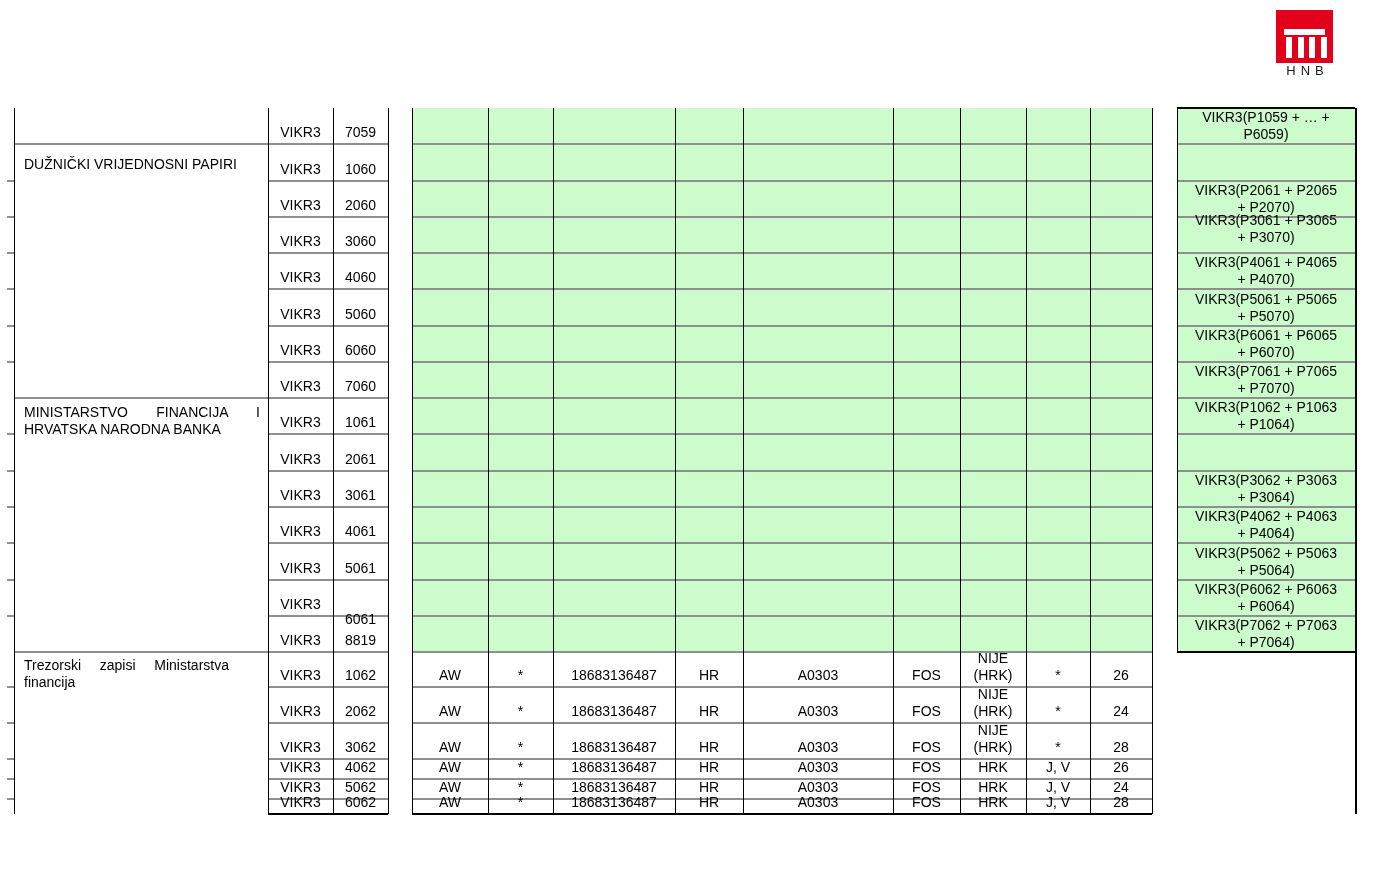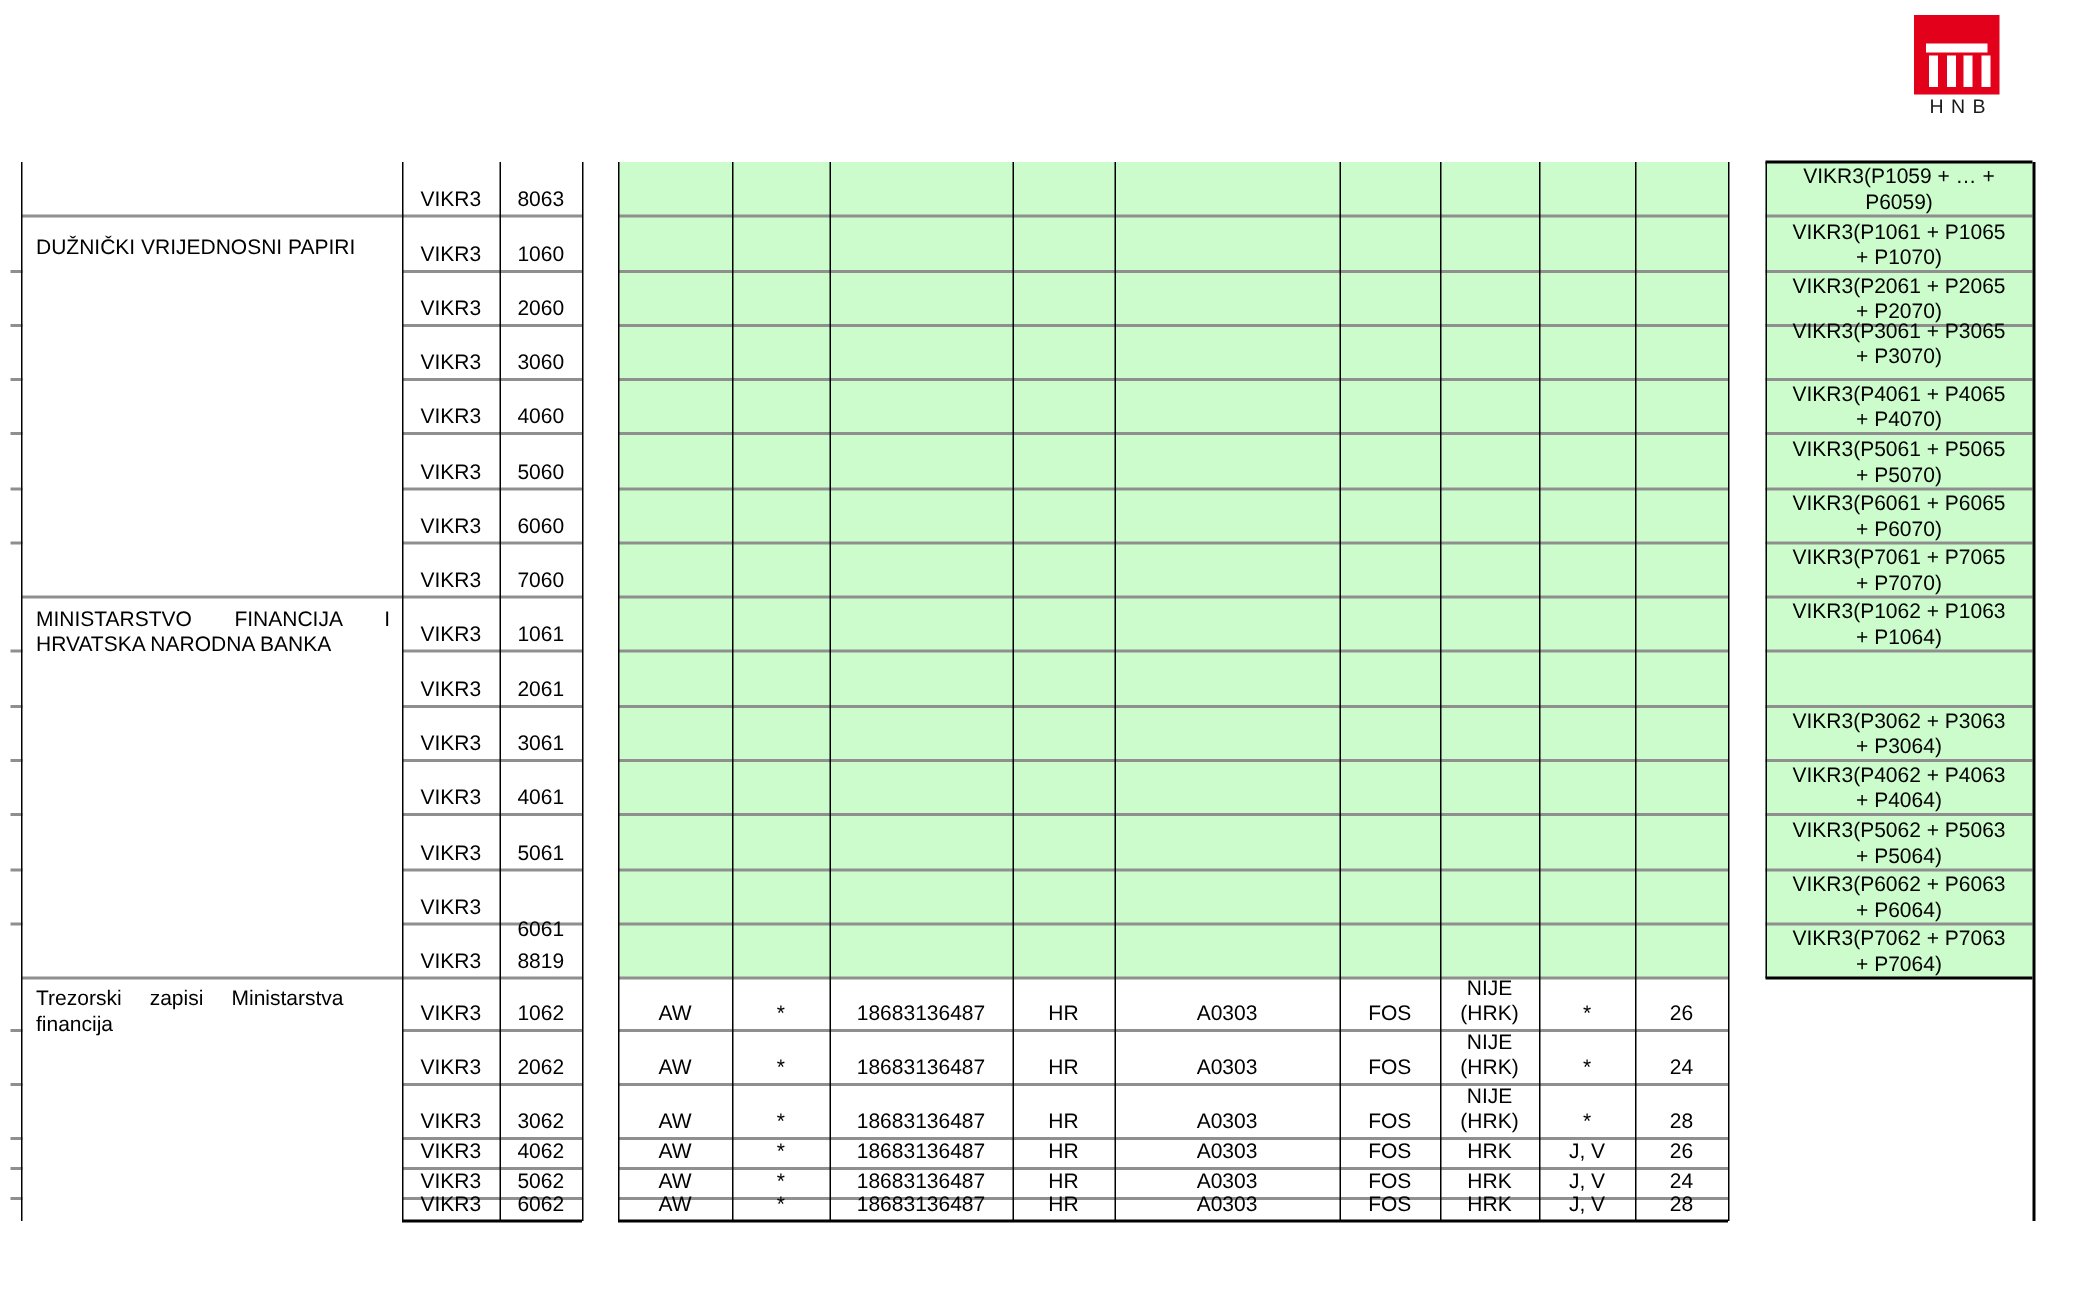--- a/index.html
+++ b/index.html
@@ -138,21 +138,21 @@
       <div class="vline" style="left: 960px; top: 108px; width: 1px; height: 706px; background: rgb(0, 0, 0);"></div>
       <div class="vline" style="left: 1026px; top: 108px; width: 1px; height: 706px; background: rgb(0, 0, 0);"></div>
       <div class="vline" style="left: 1090px; top: 108px; width: 1px; height: 706px; background: rgb(0, 0, 0);"></div>
       <div class="vline" style="left: 1152px; top: 108px; width: 1px; height: 706px; background: rgb(0, 0, 0);"></div>
       <div class="vline" style="left: 1177px; top: 108px; width: 1px; height: 544px; background: rgb(0, 0, 0);"></div>
       <div class="vline" style="left: 1355px; top: 108px; width: 2px; height: 706px; background: rgb(0, 0, 0);"></div>
       <div class="sec-label" style="left: 24px; top: 156px; width: 236px;">DUŽNIČKI VRIJEDNOSNI PAPIRI</div>
       <div class="sec-label" style="left: 24px; top: 657px; width: 205px;">Trezorski zapisi Ministarstva financija</div>
       <div class="sec-label" style="left: 24px; top: 404px; width: 236px;">MINISTARSTVO FINANCIJA I HRVATSKA NARODNA BANKA</div>
       <div class="cell" style="left: 268px; top: 108px; width: 65px; height: 36px;">VIKR3</div>
-      <div class="cell" style="left: 333px; top: 108px; width: 55px; height: 36px;">8063</div>
+      <div class="cell" style="left: 333px; top: 108px; width: 55px; height: 36px;">7059</div>
       <div class="cell" style="left: 268px; top: 144px; width: 65px; height: 37px;">VIKR3</div>
       <div class="cell" style="left: 333px; top: 144px; width: 55px; height: 37px;">1060</div>
       <div class="cell" style="left: 268px; top: 181px; width: 65px; height: 36px;">VIKR3</div>
       <div class="cell" style="left: 333px; top: 181px; width: 55px; height: 36px;">2060</div>
       <div class="cell" style="left: 268px; top: 217px; width: 65px; height: 36px;">VIKR3</div>
       <div class="cell" style="left: 333px; top: 217px; width: 55px; height: 36px;">3060</div>
       <div class="cell" style="left: 268px; top: 253px; width: 65px; height: 36px;">VIKR3</div>
       <div class="cell" style="left: 333px; top: 253px; width: 55px; height: 36px;">4060</div>
       <div class="cell" style="left: 268px; top: 289px; width: 65px; height: 37px;">VIKR3</div>
       <div class="cell" style="left: 333px; top: 289px; width: 55px; height: 37px;">5060</div>
@@ -236,23 +236,20 @@
       <div class="cell" style="left: 553px; top: 799px; width: 122px; height: 15px;">18683136487</div>
       <div class="cell" style="left: 675px; top: 799px; width: 68px; height: 15px;">HR</div>
       <div class="cell" style="left: 743px; top: 799px; width: 150px; height: 15px;">A0303</div>
       <div class="cell" style="left: 893px; top: 799px; width: 67px; height: 15px;">FOS</div>
       <div class="cell" style="left: 960px; top: 799px; width: 66px; height: 15px;">HRK</div>
       <div class="cell" style="left: 1026px; top: 799px; width: 64px; height: 15px;">J, V</div>
       <div class="cell" style="left: 1090px; top: 799px; width: 62px; height: 15px;">28</div>
       <div class="cell mid" style="left: 1177px; top: 108px; width: 178px; height: 36px;">
         <div class="finner">VIKR3(P1059 + … + P6059)</div>
       </div>
-      <div class="cell mid" style="left: 1177px; top: 144px; width: 178px; height: 37px;">
-        <div class="finner">VIKR3(P1061 + P1065 + P1070)</div>
-      </div>
       <div class="cell mid" style="left: 1177px; top: 181px; width: 178px; height: 36px;">
         <div class="finner">VIKR3(P2061 + P2065 + P2070)</div>
       </div>
       <div class="cell mid" style="left: 1177px; top: 211px; width: 178px; height: 36px;">
         <div class="finner">VIKR3(P3061 + P3065 + P3070)</div>
       </div>
       <div class="cell mid" style="left: 1177px; top: 253px; width: 178px; height: 36px;">
         <div class="finner">VIKR3(P4061 + P4065 + P4070)</div>
       </div>
       <div class="cell mid" style="left: 1177px; top: 289px; width: 178px; height: 37px;">

